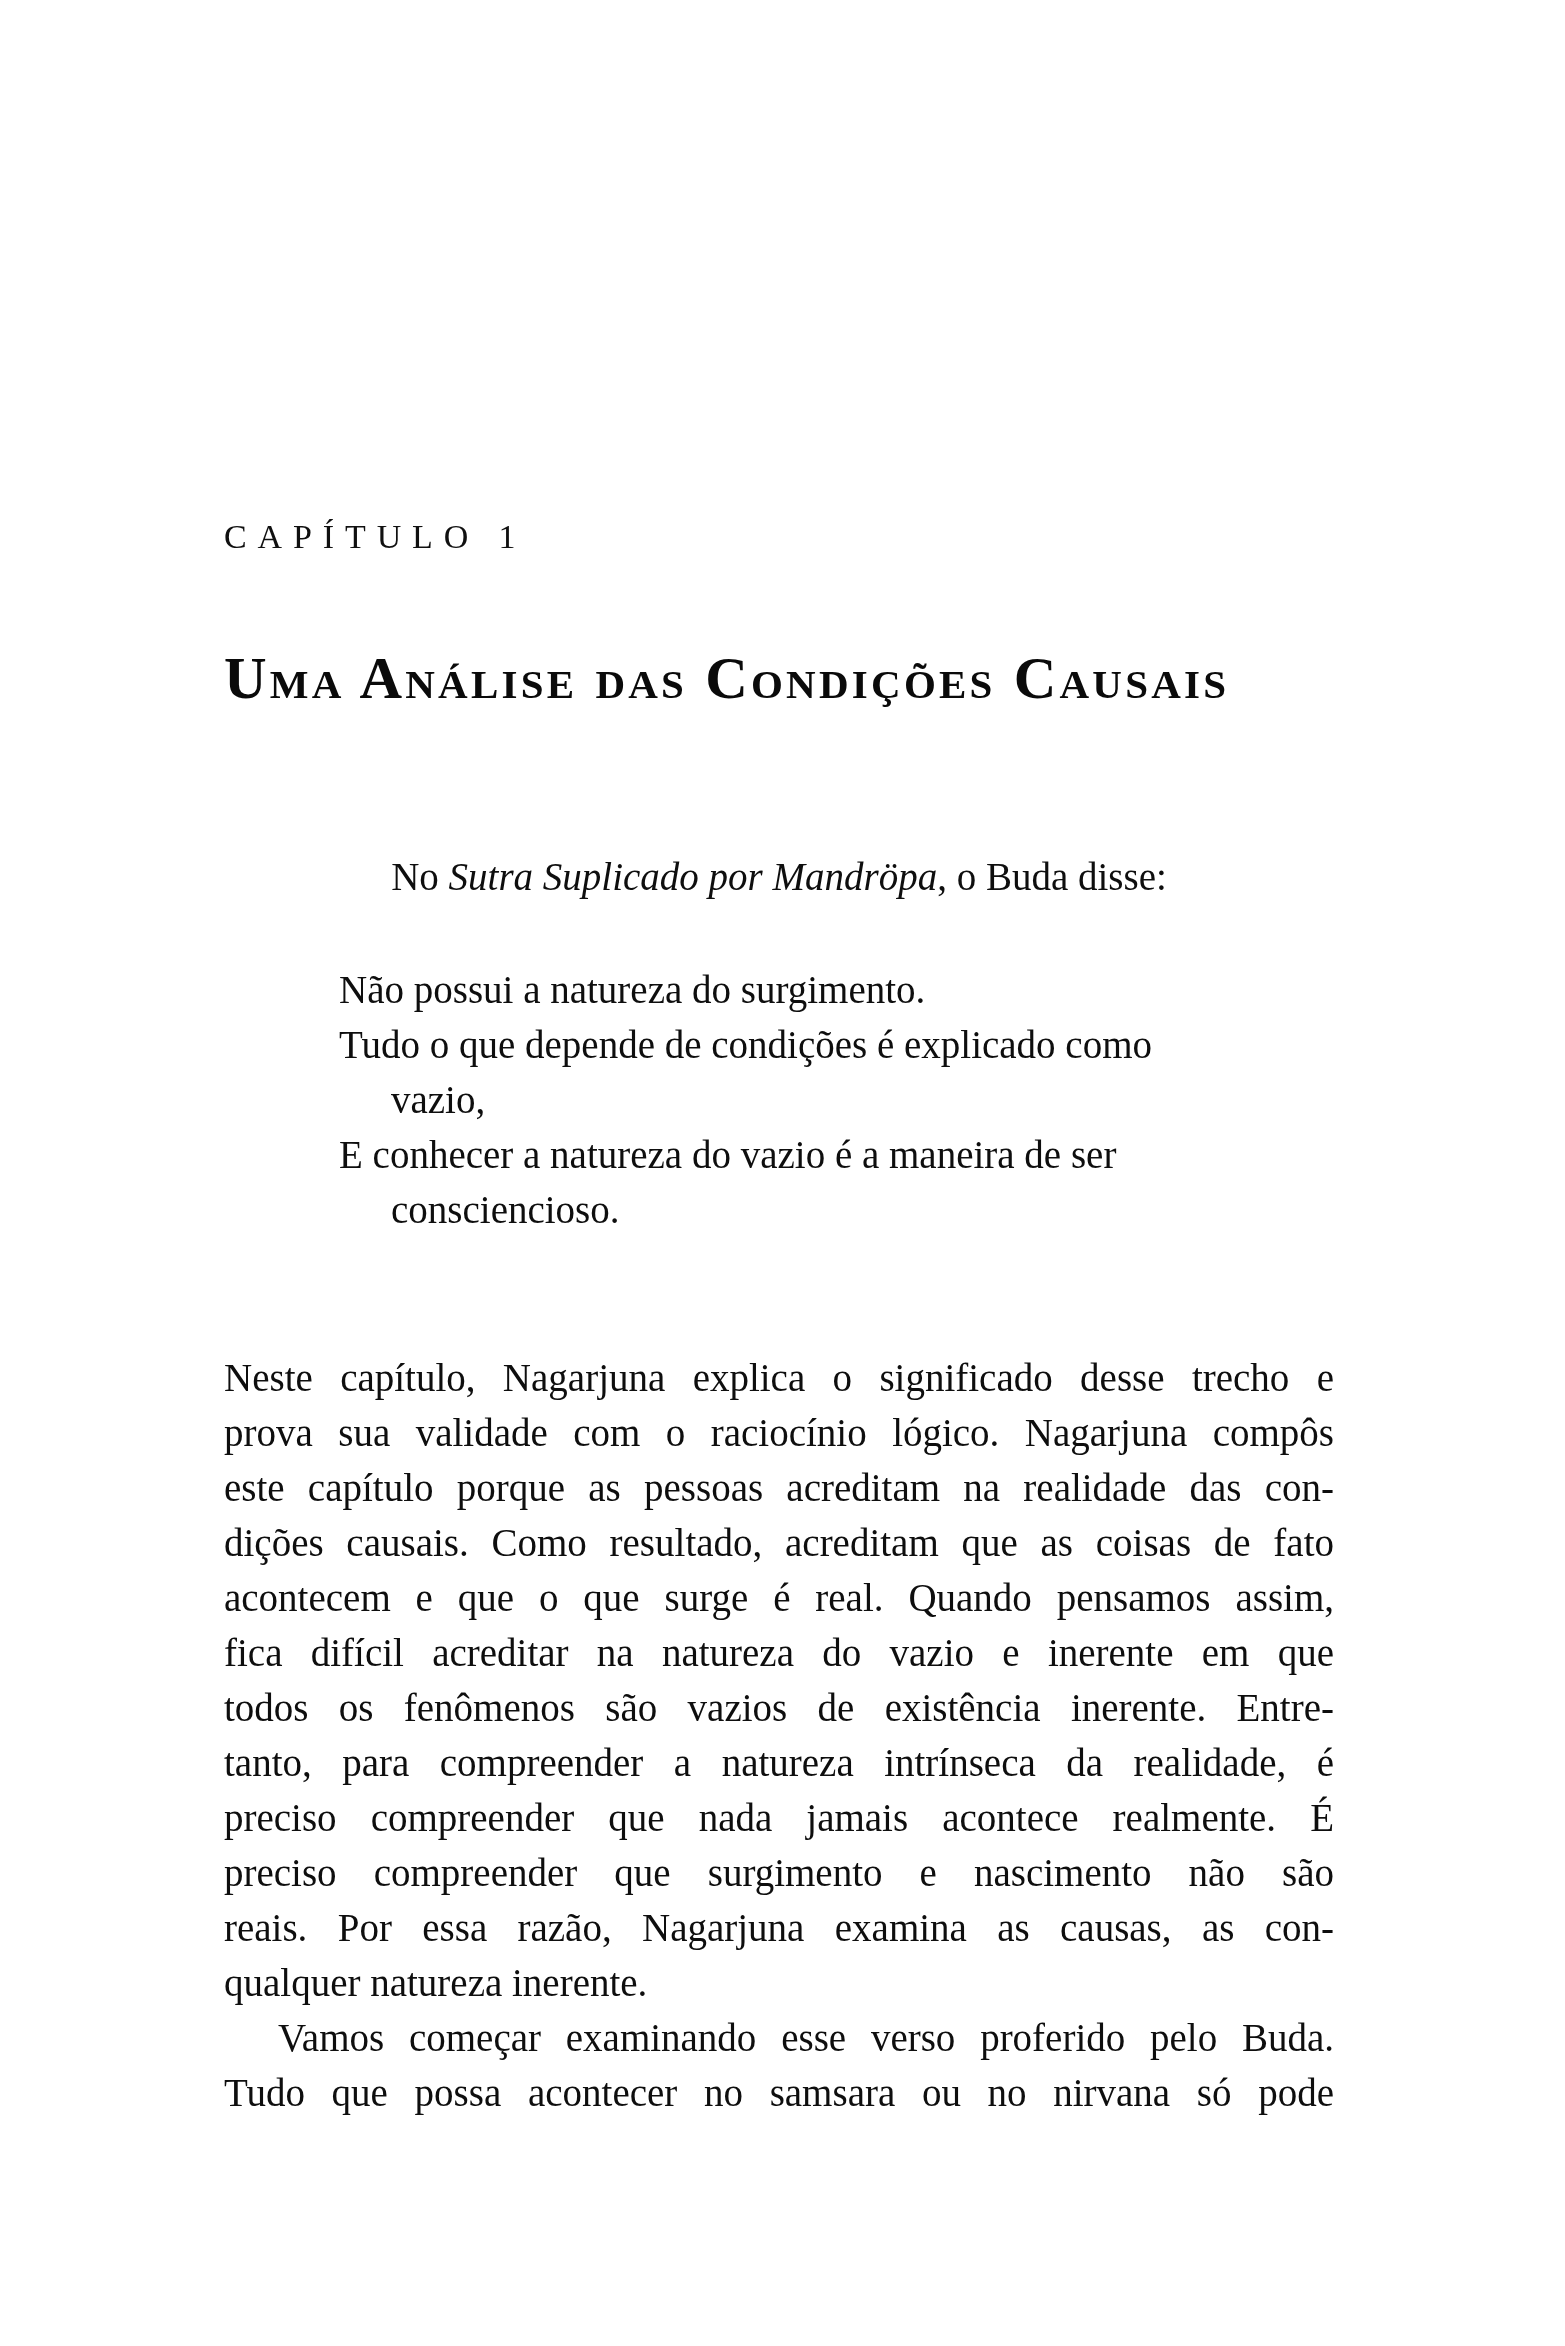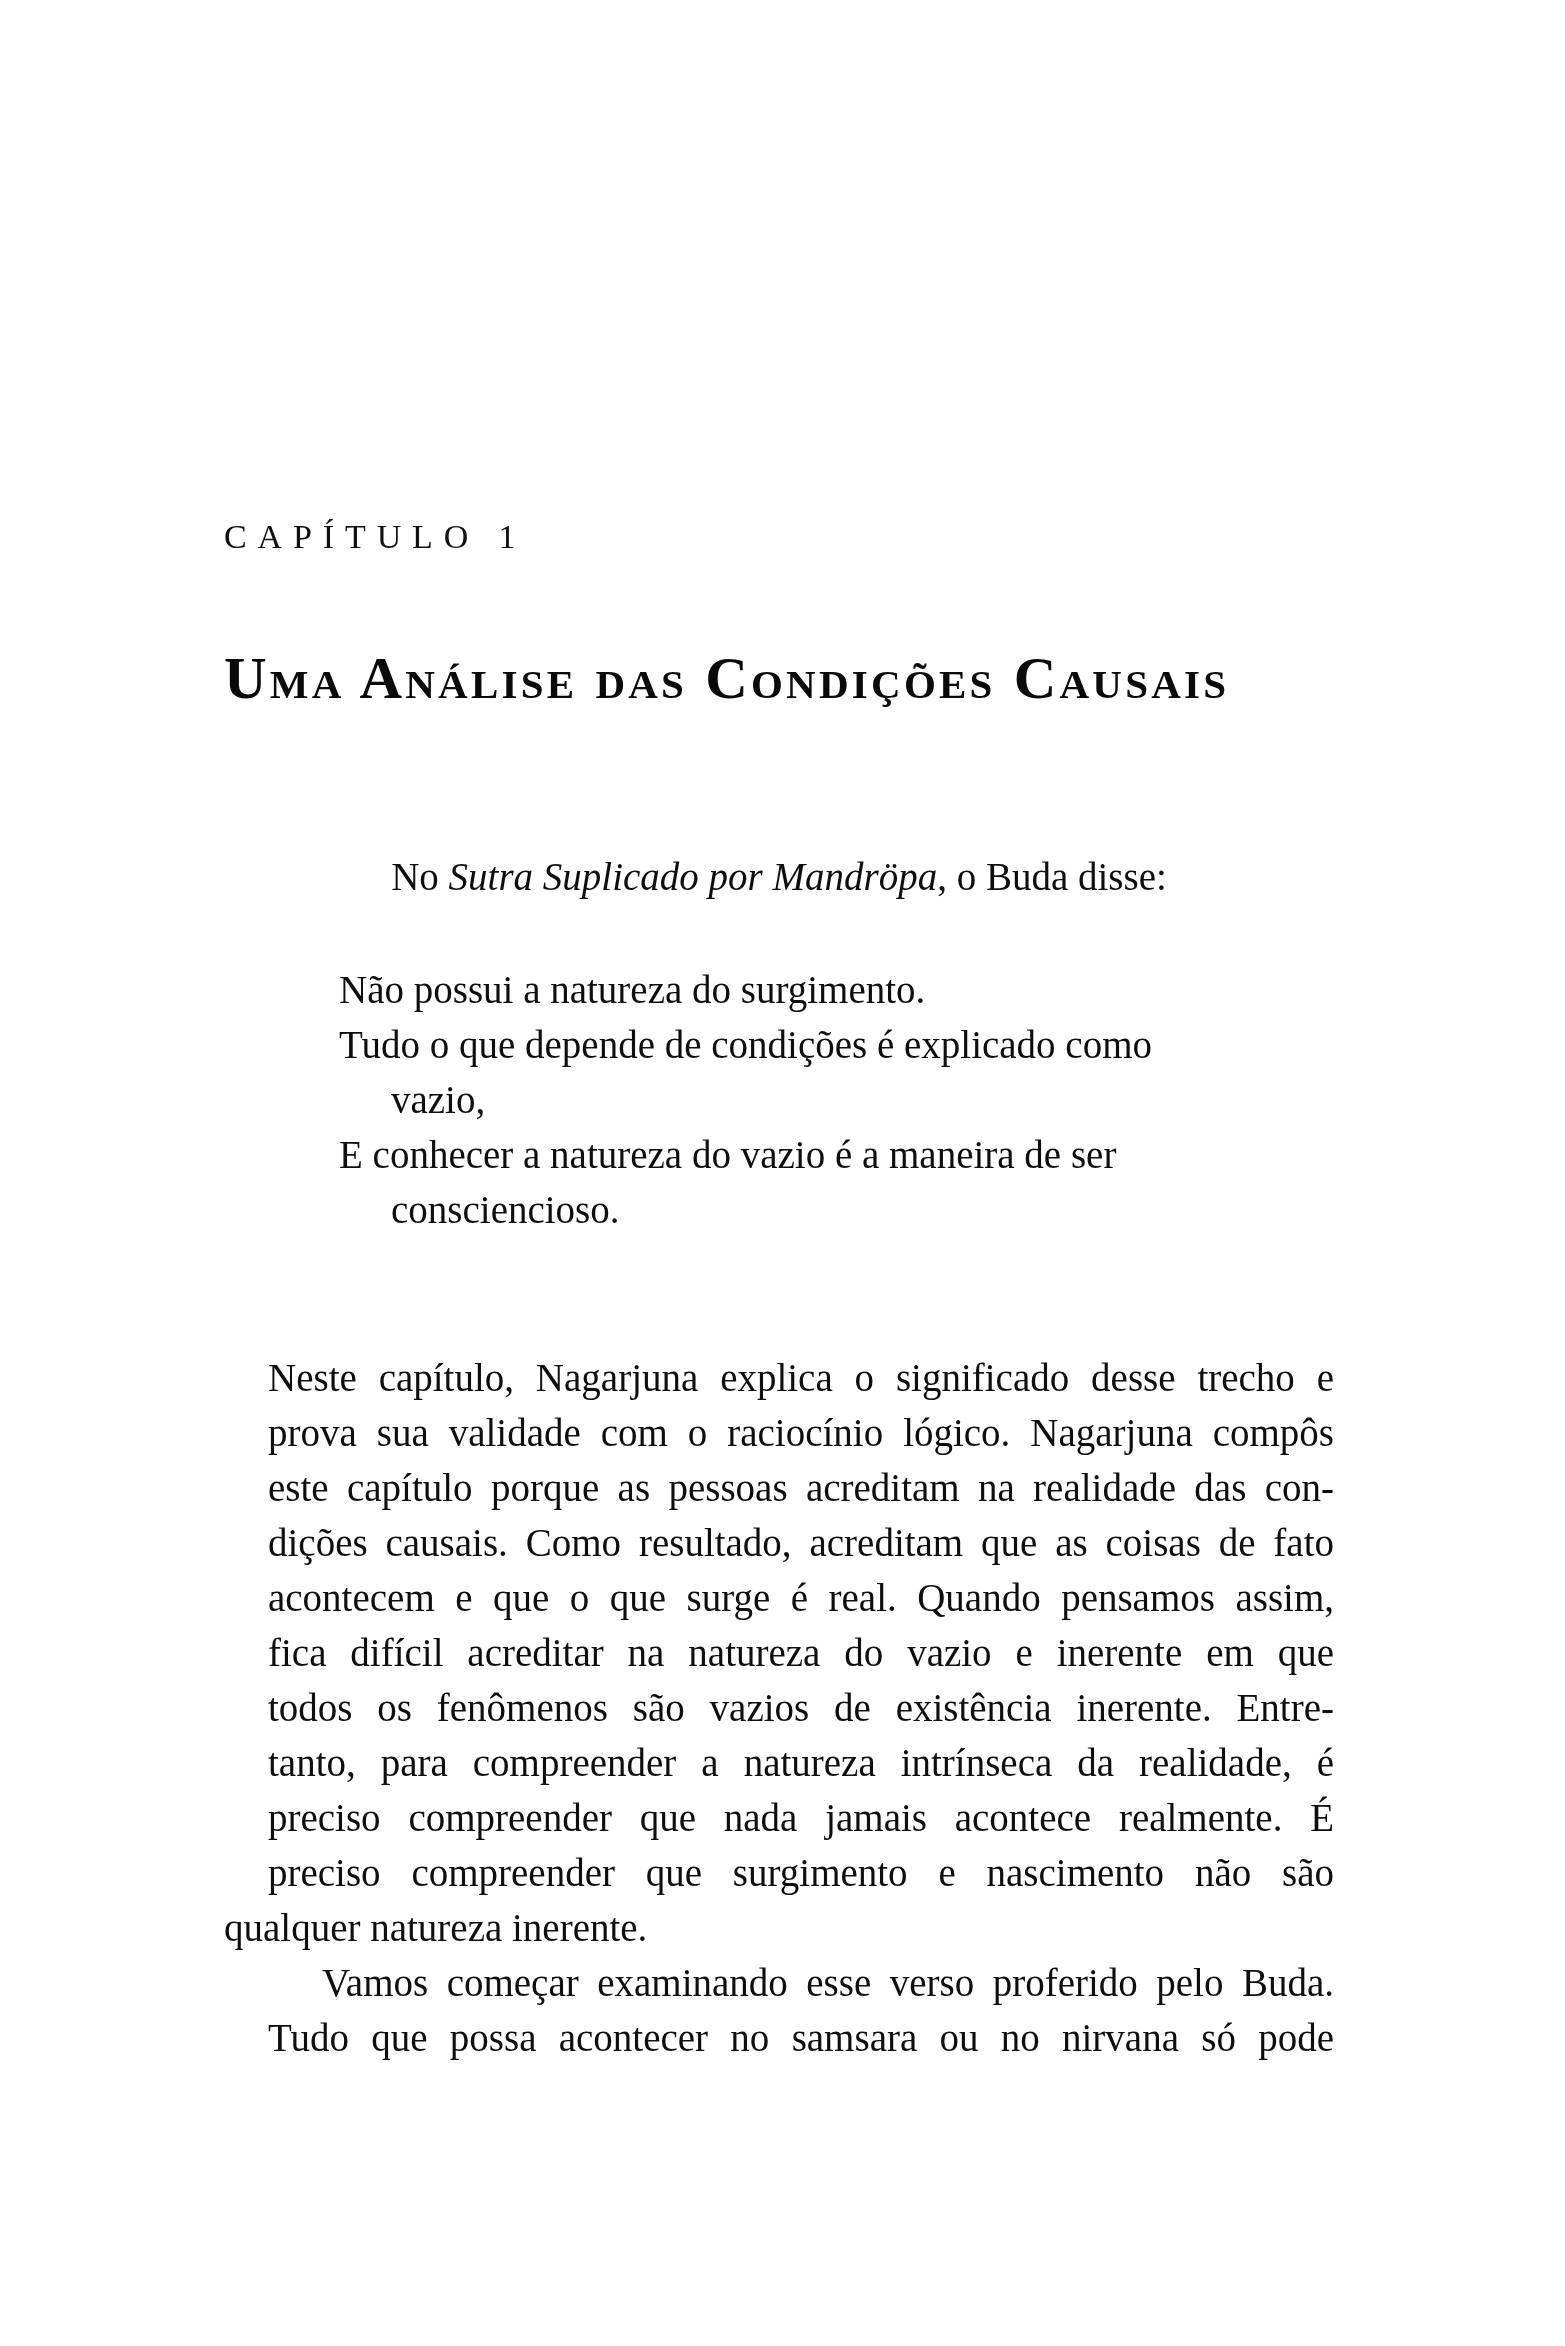--- a/index.html
+++ b/index.html
@@ -73,21 +73,20 @@
     width: 1110px;
   }
   .body-line {
     font-size: 39px;
     line-height: 55px;
   }
   .body-line.just {
     text-align: justify;
     text-align-last: justify;
     text-justify: inter-word;
-    margin-left: 44px;
   }
   .body-line.plain {
     text-align: center;
     text-align-last: left;
   }
   .body-line.indent {
     text-indent: 54px;
   }
 </style>
 </head>
@@ -116,20 +115,21 @@
       <div class="body-line just">Neste capítulo, Nagarjuna explica o significado desse trecho e</div>
       <div class="body-line just">prova sua validade com o raciocínio lógico. Nagarjuna compôs</div>
       <div class="body-line just">este capítulo porque as pessoas acreditam na realidade das con-</div>
       <div class="body-line just">dições causais. Como resultado, acreditam que as coisas de fato</div>
       <div class="body-line just">acontecem e que o que surge é real. Quando pensamos assim,</div>
       <div class="body-line just">fica difícil acreditar na natureza do vazio e inerente em que</div>
       <div class="body-line just">todos os fenômenos são vazios de existência inerente. Entre-</div>
       <div class="body-line just">tanto, para compreender a natureza intrínseca da realidade, é</div>
       <div class="body-line just">preciso compreender que nada jamais acontece realmente. É</div>
       <div class="body-line just">preciso compreender que surgimento e nascimento não são</div>
+      <div class="body-line just">reais. Por essa razão, Nagarjuna examina as causas, as con-</div>
       <div class="body-line plain">qualquer natureza inerente.</div>
     </div>
     <div>
       <div class="body-line just indent">Vamos começar examinando esse verso proferido pelo Buda.</div>
       <div class="body-line just">Tudo que possa acontecer no samsara ou no nirvana só pode</div>
     </div>
   </div>
 
 </div>
 

